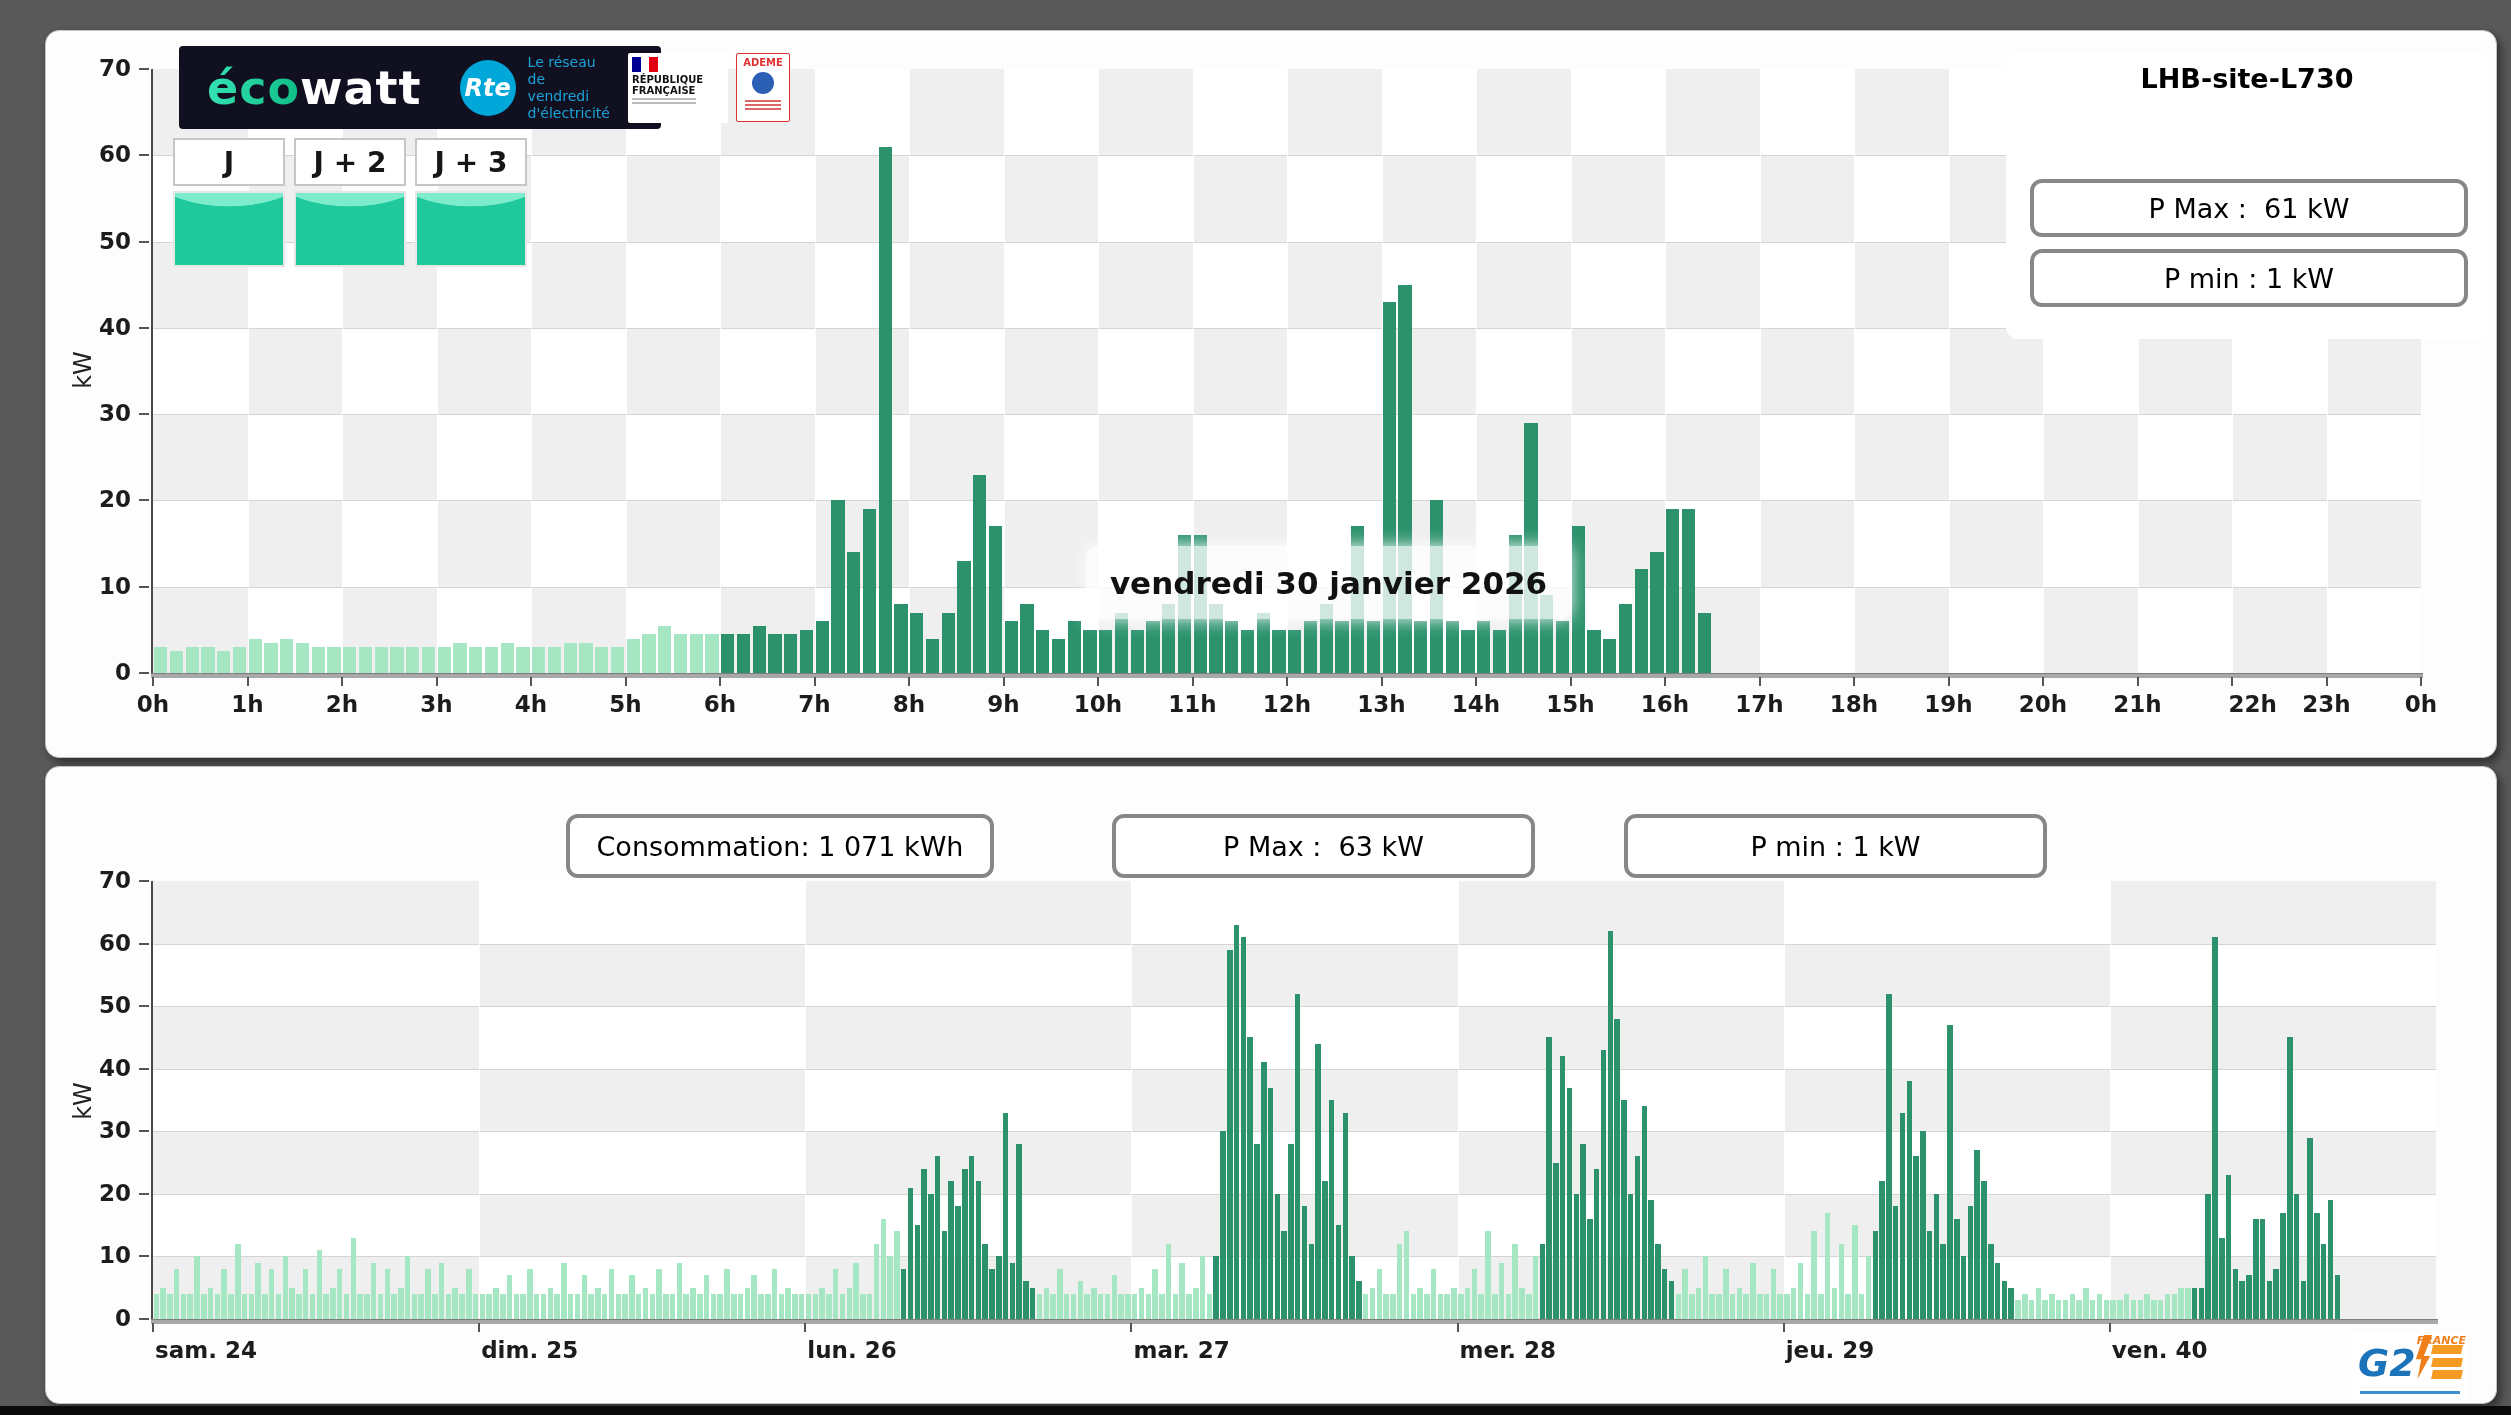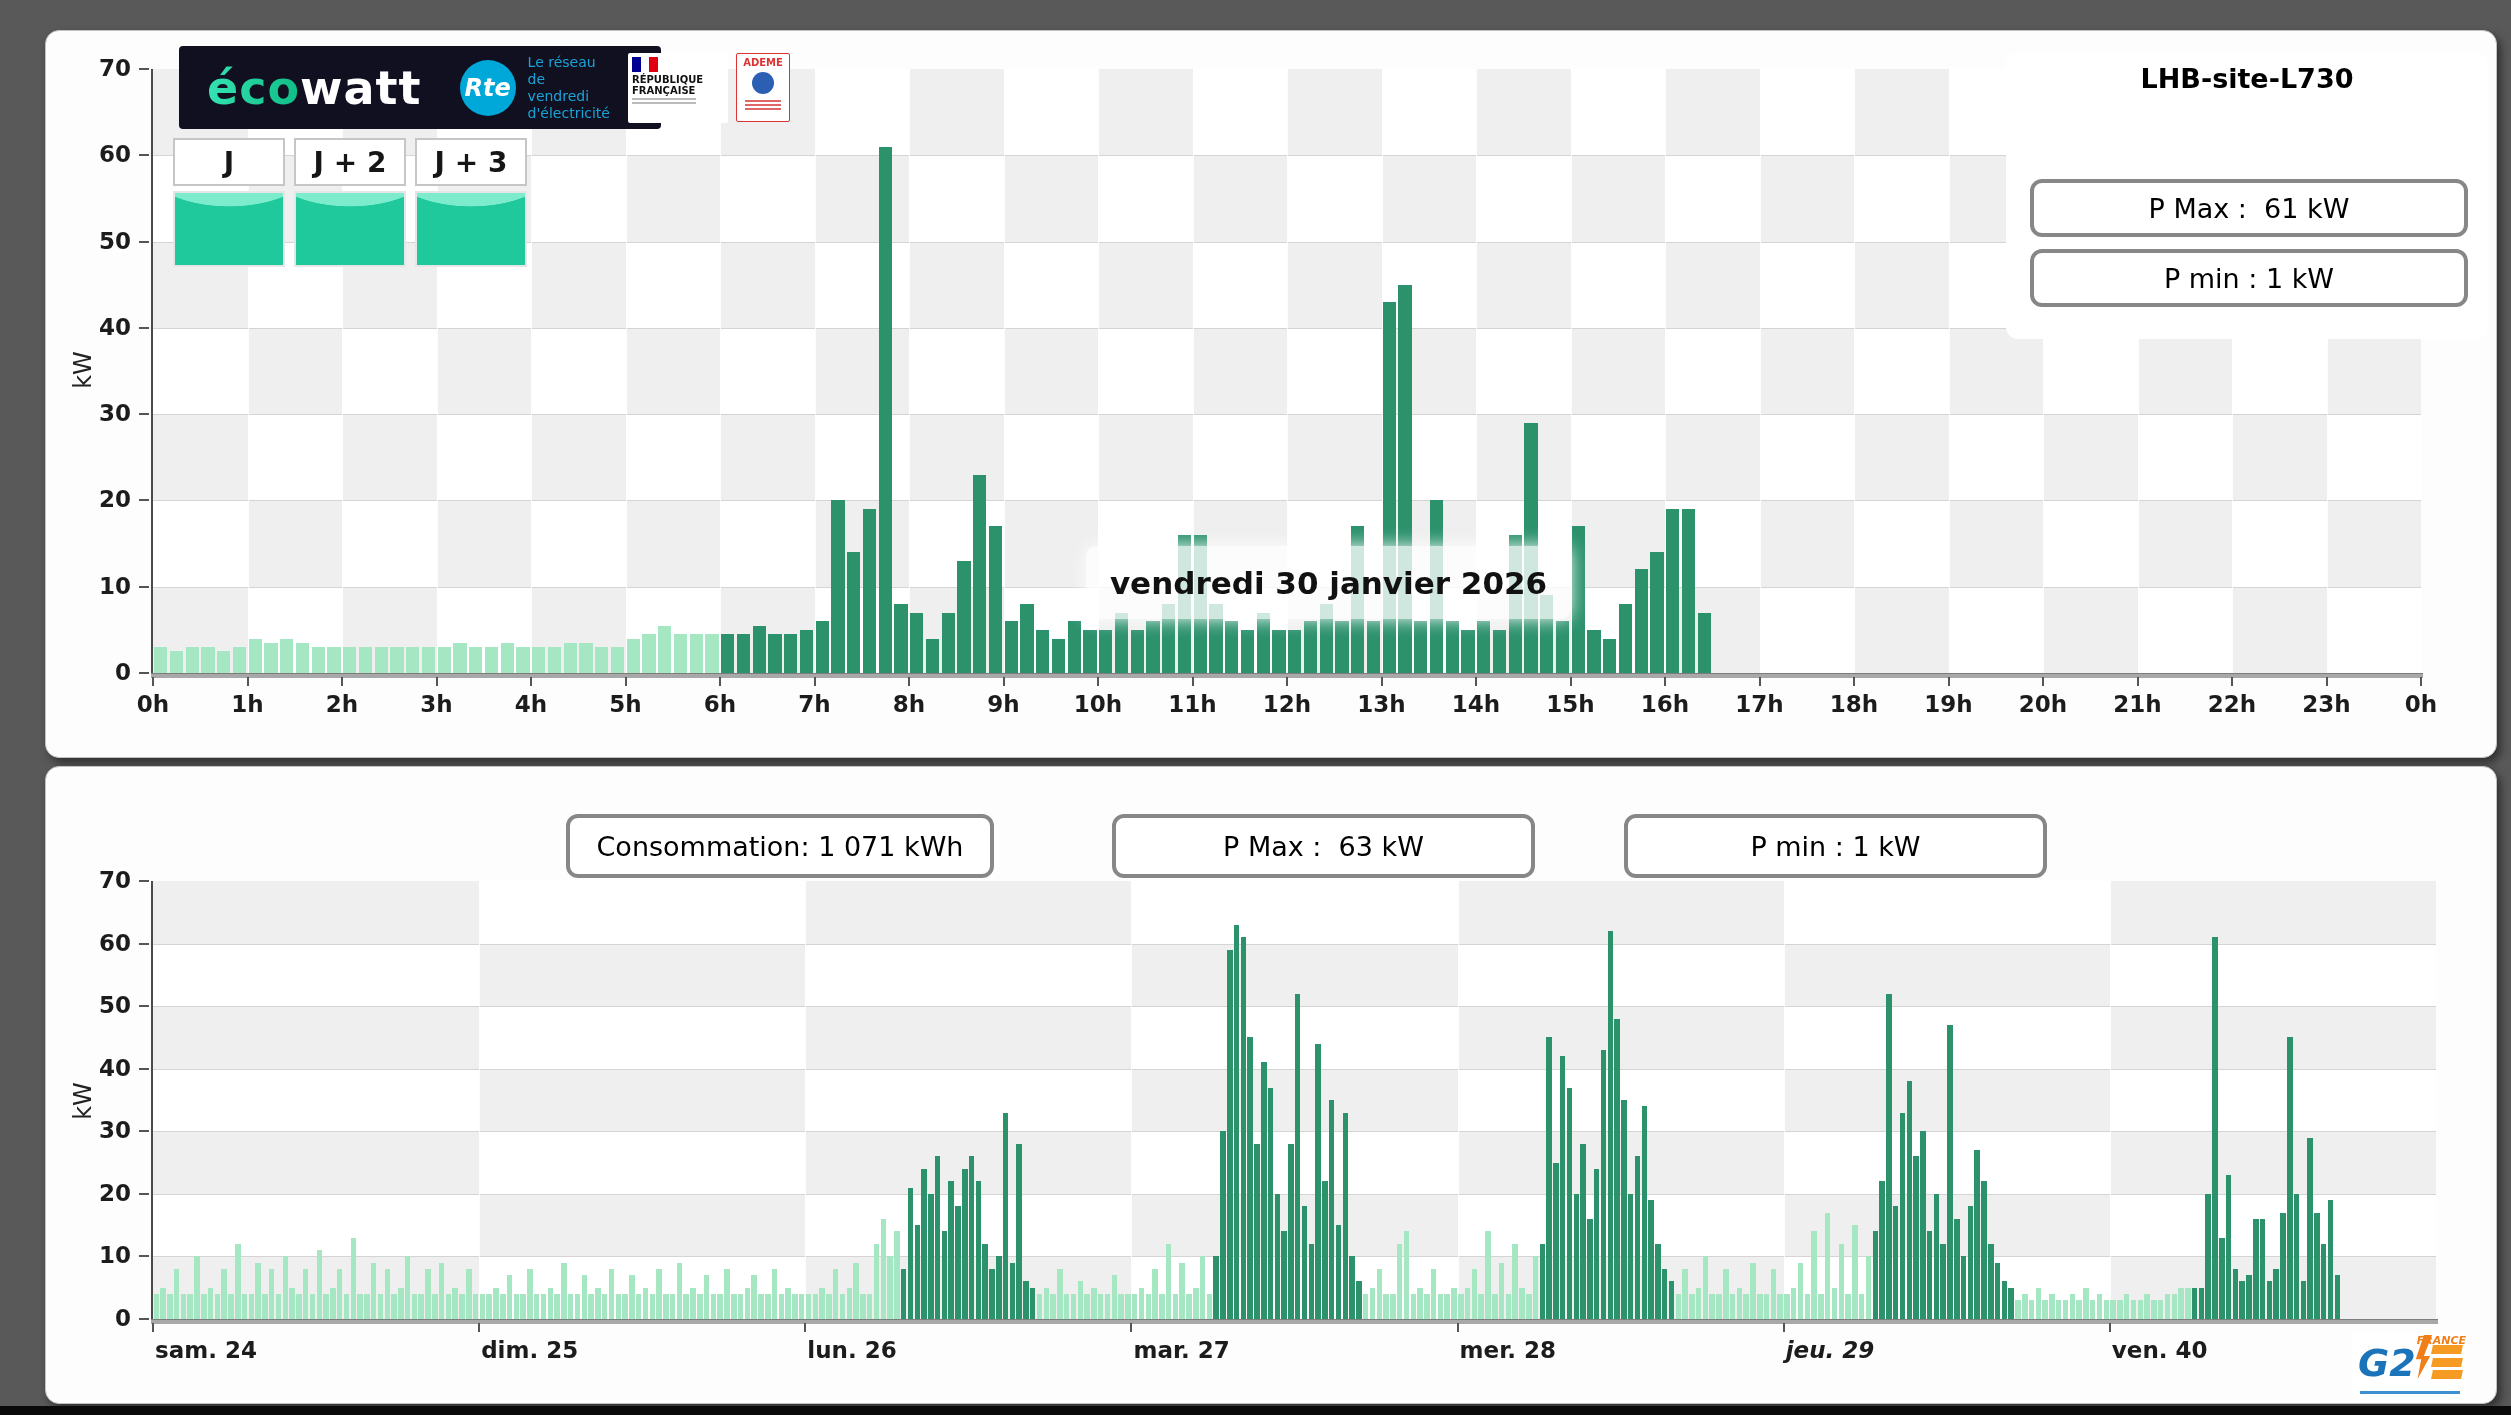--- a/index.html
+++ b/index.html
@@ -484,21 +484,21 @@
       <div class="xlab" style="left: 1668.5px; top: 660px;">17h</div>
       <div class="xtick" style="left: 1807px; top: 646px;"></div>
       <div class="xlab" style="left: 1763px; top: 660px;">18h</div>
       <div class="xtick" style="left: 1901.5px; top: 646px;"></div>
       <div class="xlab" style="left: 1857.5px; top: 660px;">19h</div>
       <div class="xtick" style="left: 1996px; top: 646px;"></div>
       <div class="xlab" style="left: 1952px; top: 660px;">20h</div>
       <div class="xtick" style="left: 2090.5px; top: 646px;"></div>
       <div class="xlab" style="left: 2046.5px; top: 660px;">21h</div>
       <div class="xtick" style="left: 2185px; top: 646px;"></div>
-      <div class="xlab" style="left: 2141px; top: 660px;">22h</div>
+      <div class="xlab" style="left: 2141px; top: 660px; text-align: right;">22h</div>
       <div class="xtick" style="left: 2279.5px; top: 646px;"></div>
       <div class="xlab" style="left: 2235.5px; top: 660px;">23h</div>
       <div class="xtick" style="left: 2374px; top: 646px;"></div>
       <div class="xlab" style="left: 2330px; top: 660px;">0h</div>
     </section>
 
   <section class="panel" id="panel-weekly">
     <div class="plot" id="plot-weekly" style="left:107px;top:114px;width:2283px;height:438px;">
         <div class="cell" style="left: 0px; top: 0px; width: 326.643px; height: 63.0714px; background: rgb(239, 239, 239);"></div>
         <div class="cell" style="left: 326.143px; top: 0px; width: 326.643px; height: 63.0714px; background: rgb(255, 255, 255);"></div>
@@ -923,19 +923,19 @@
       <div class="daylab" style="left: 109px; top: 570px;">sam. 24</div>
       <div class="xtick" style="left: 432.143px; top: 556px;"></div>
       <div class="daylab" style="left: 435.143px; top: 570px;">dim. 25</div>
       <div class="xtick" style="left: 758.286px; top: 556px;"></div>
       <div class="daylab" style="left: 761.286px; top: 570px;">lun. 26</div>
       <div class="xtick" style="left: 1084.43px; top: 556px;"></div>
       <div class="daylab" style="left: 1087.43px; top: 570px;">mar. 27</div>
       <div class="xtick" style="left: 1410.57px; top: 556px;"></div>
       <div class="daylab" style="left: 1413.57px; top: 570px;">mer. 28</div>
       <div class="xtick" style="left: 1736.71px; top: 556px;"></div>
-      <div class="daylab" style="left: 1739.71px; top: 570px; font-style: italic;">jeu. 29</div>
+      <div class="daylab" style="left: 1739.71px; top: 570px;">jeu. 29</div>
       <div class="xtick" style="left: 2062.86px; top: 556px;"></div>
       <div class="daylab" style="left: 2065.86px; top: 570px;">ven. 40</div>
     </section>
 
   <div class="bottom-strip"></div>
 </div>
 
 </body></html>

